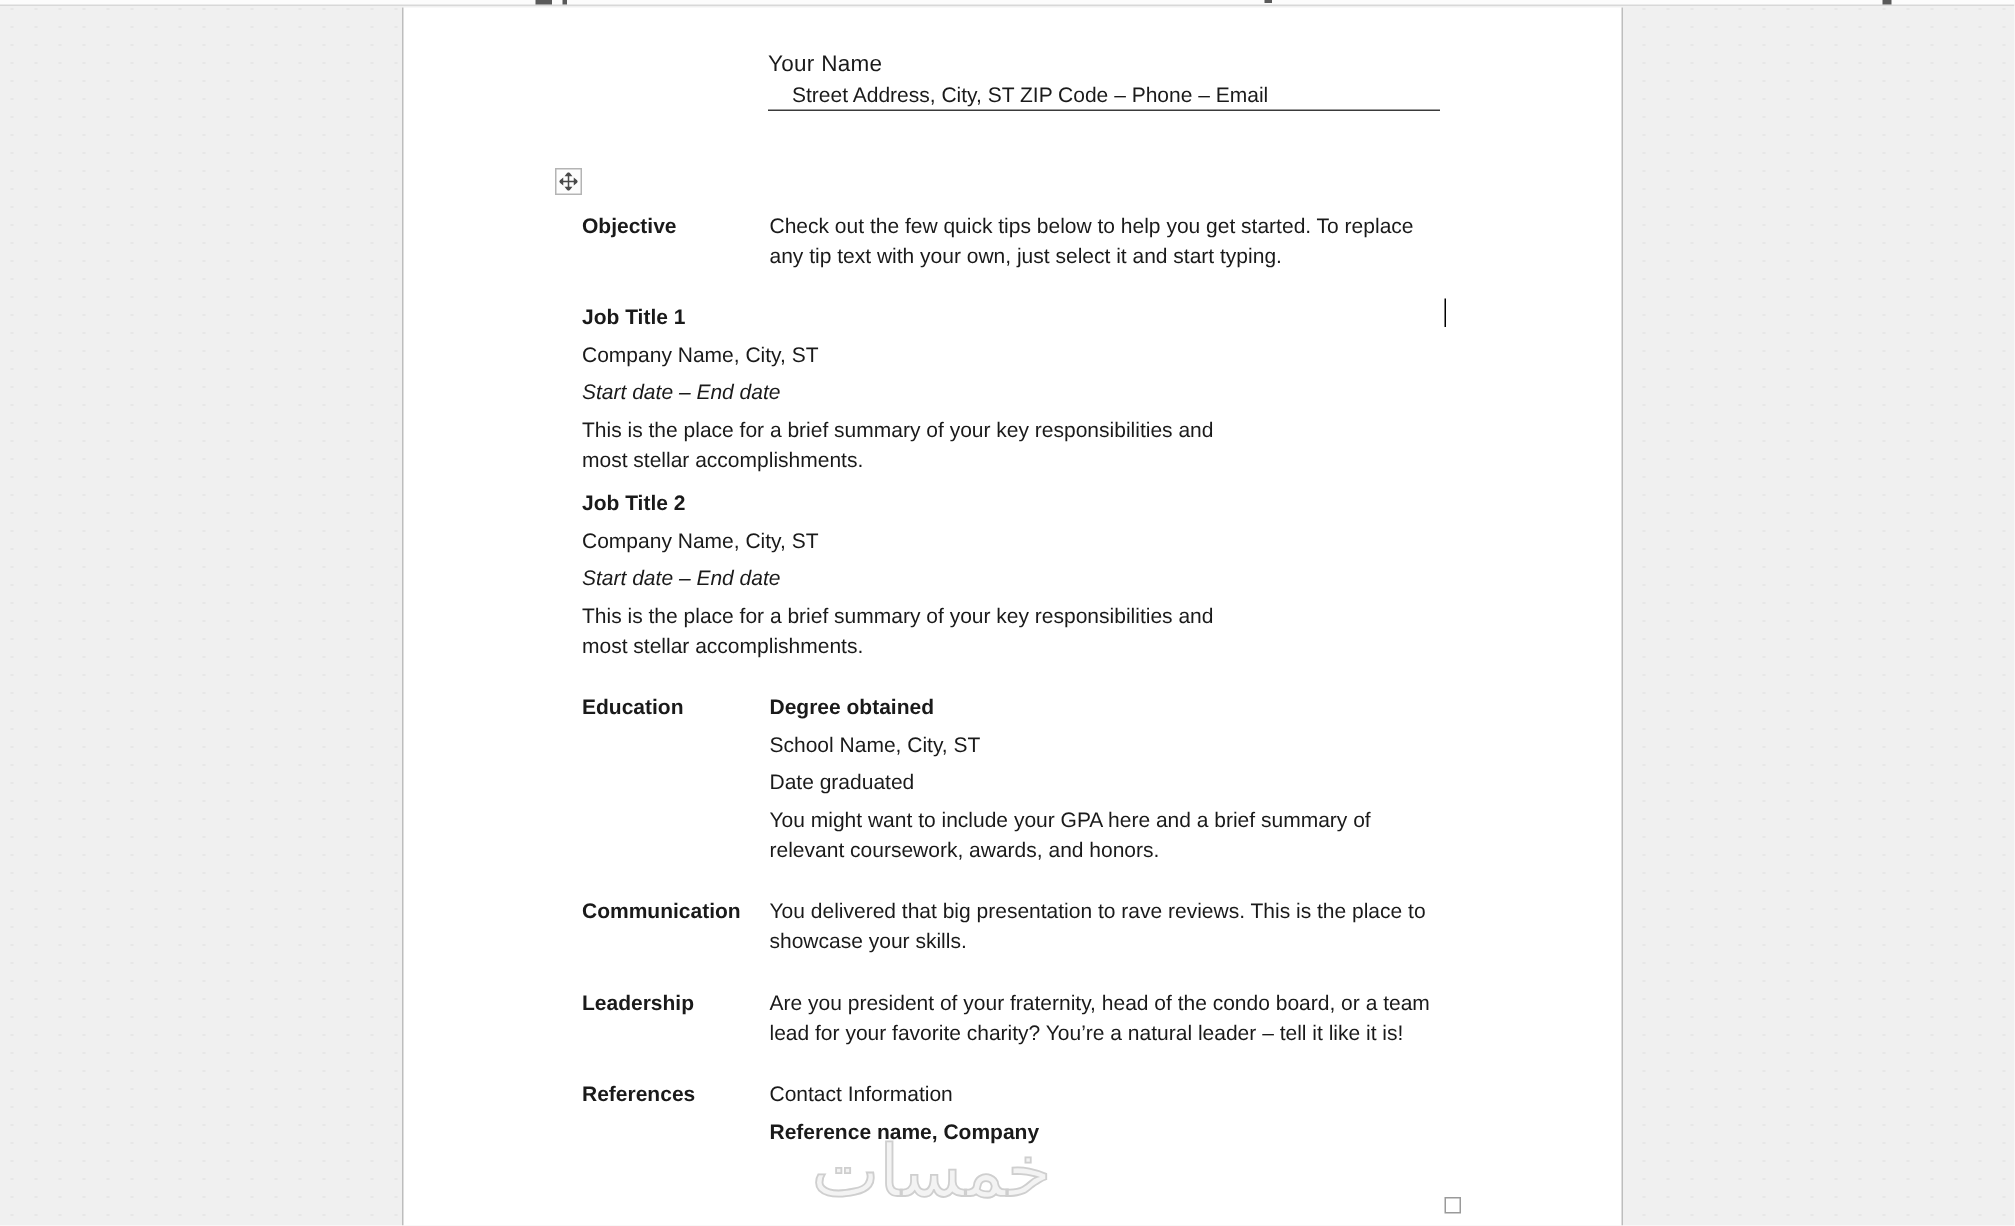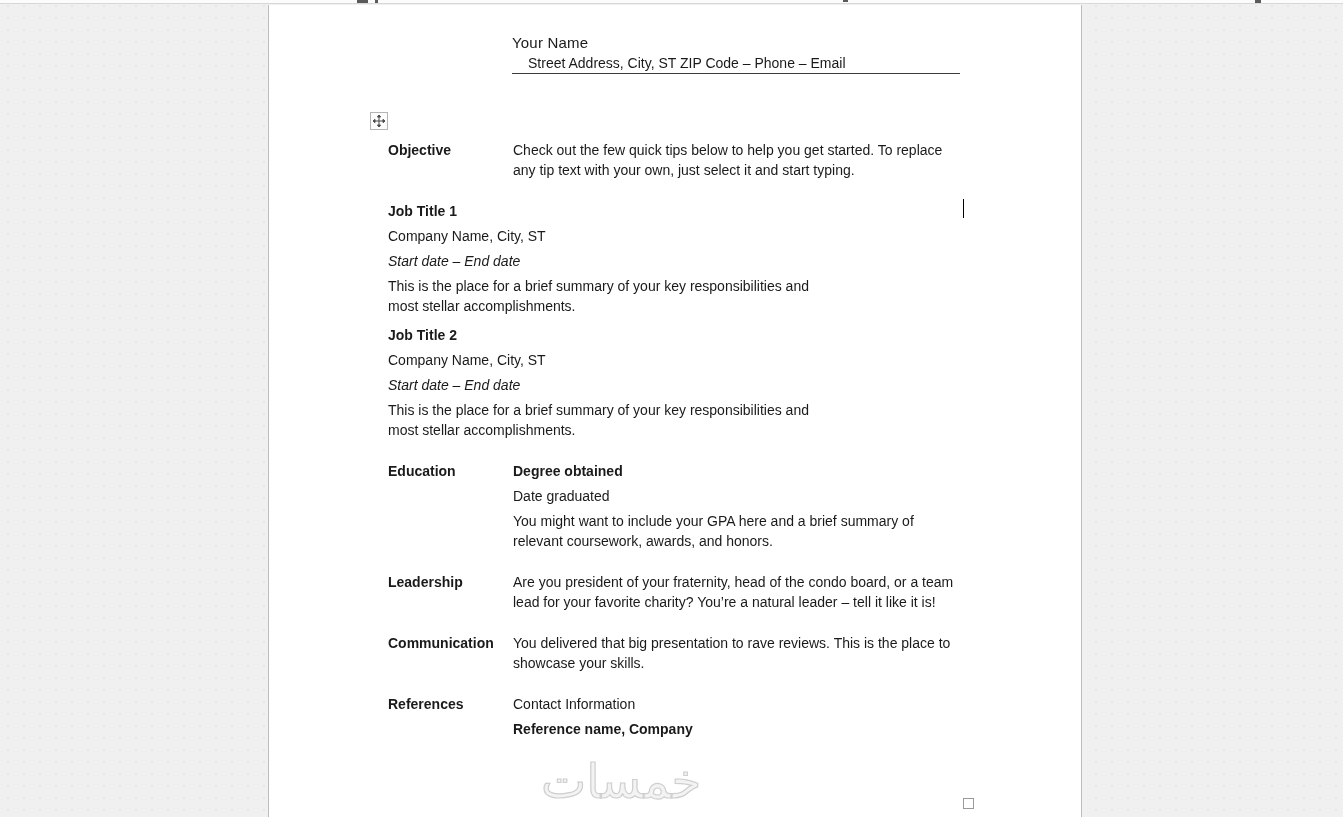--- a/index.html
+++ b/index.html
@@ -139,40 +139,41 @@
           <p class="para">This is the place for a brief summary of your key responsibilities and most stellar accomplishments.</p>
         </div>
       </div>
     </div>
 
     <div class="t-row">
       <div class="t-label">Education</div>
       <div class="t-content">
         <div class="block">
           <p class="para bold">Degree obtained</p>
+          <p class="para">School Name, City, ST</p>
           <p class="para">Date graduated</p>
           <p class="para">You might want to include your GPA here and a brief summary of relevant coursework, awards, and honors.</p>
+        </div>
+      </div>
+    </div>
+
+    <div class="t-row">
+      <div class="t-label">Communication</div>
+      <div class="t-content">
+        <div class="block">
+          <p class="para">You delivered that big presentation to rave reviews. This is the place to showcase your skills.</p>
         </div>
       </div>
     </div>
 
     <div class="t-row">
       <div class="t-label">Leadership</div>
       <div class="t-content">
         <div class="block">
           <p class="para">Are you president of your fraternity, head of the condo board, or a team lead for your favorite charity? You’re a natural leader – tell it like it is!</p>
-        </div>
-      </div>
-    </div>
-
-    <div class="t-row">
-      <div class="t-label">Communication</div>
-      <div class="t-content">
-        <div class="block">
-          <p class="para">You delivered that big presentation to rave reviews. This is the place to showcase your skills.</p>
         </div>
       </div>
     </div>
 
     <div class="t-row">
       <div class="t-label">References</div>
       <div class="t-content">
         <div class="block">
           <p class="para">Contact Information</p>
           <p class="para bold">Reference name, Company</p>

